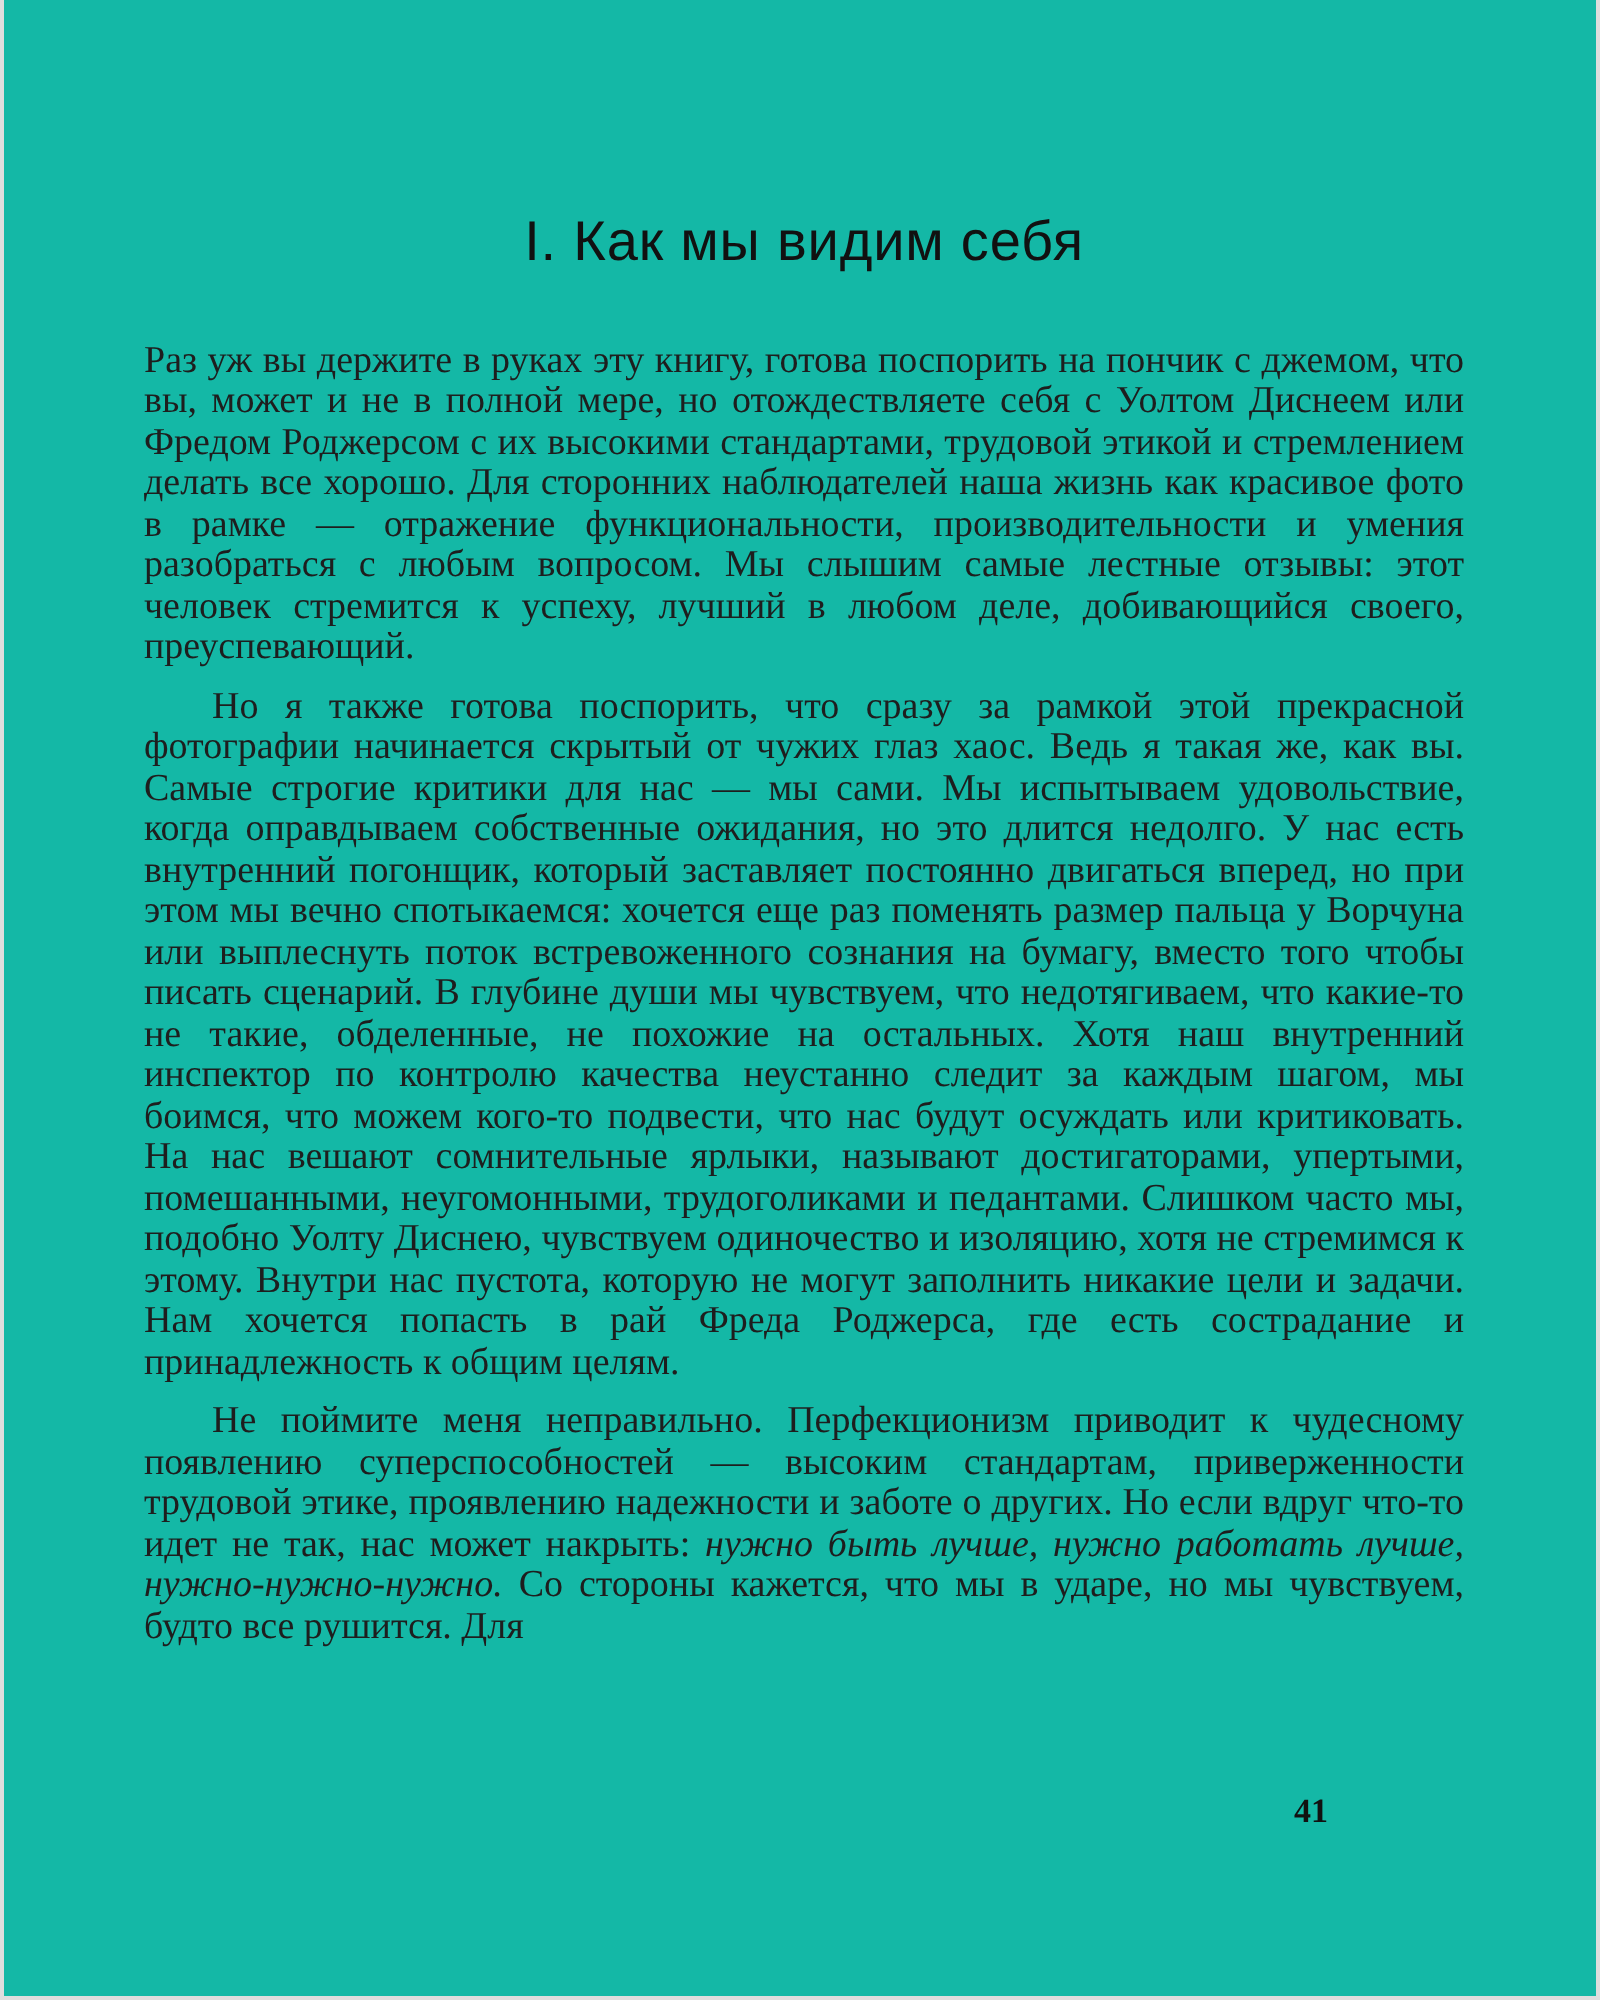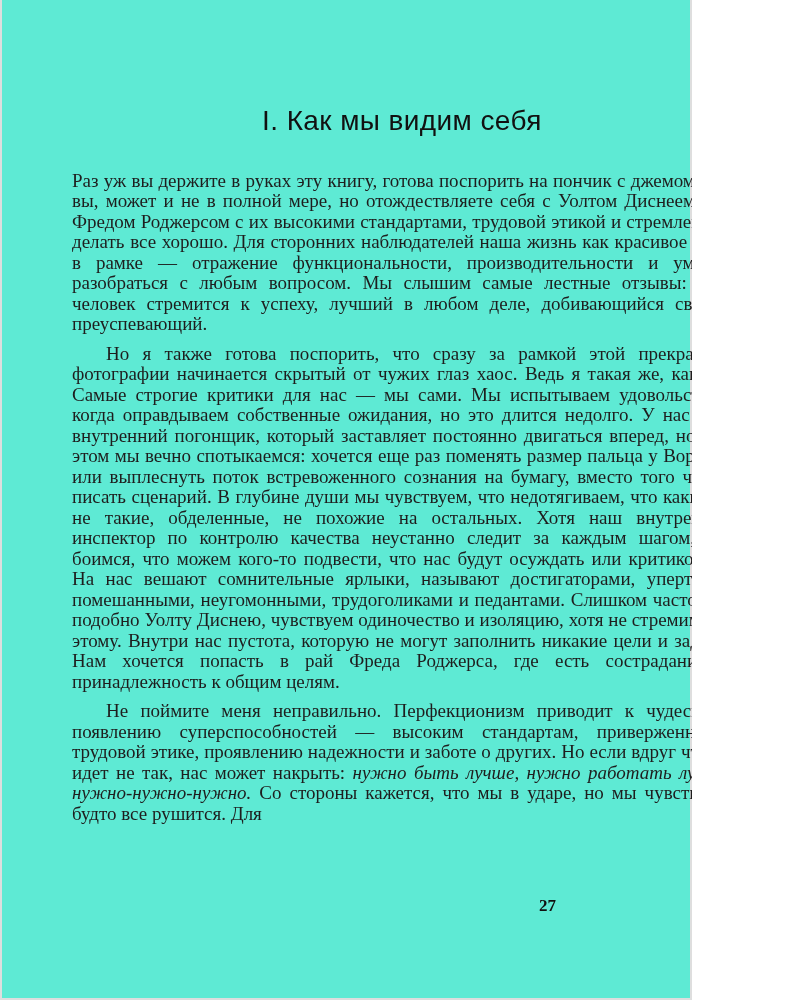--- a/index.html
+++ b/index.html
@@ -2,23 +2,23 @@
 <html lang="ru"><head>
 <meta charset="utf-8">
 <style>
   html, body {
     margin: 0;
     padding: 0;
     background: #ffffff;
   }
   .page {
     position: relative;
-    width: 692px;
+    width: 800px;
     height: 1000px;
-    background: #5eead4;
+    background: #14b8a6;
     box-sizing: border-box;
     font-family: "Liberation Serif", serif;
     color: #1e1e1e;
     overflow: hidden;
     box-shadow: inset 2px 0 0 #dedede, inset -2px 0 0 #dedede, inset 0 -2px 0 #dedede;
   }
   .content {
     position: absolute;
     left: 72px;
     width: 660px;
@@ -67,14 +67,14 @@
 
     <div class="body-text">
       <p>Раз уж вы держите в руках эту книгу, готова поспорить на пончик с джемом, что вы, может и не в полной мере, но отождествляете себя с Уолтом Диснеем или Фредом Роджерсом с их высокими стандартами, трудовой этикой и стремлением делать все хорошо. Для сторонних наблюдателей наша жизнь как красивое фото в рамке — отражение функциональности, производительности и умения разобраться с любым вопросом. Мы слышим самые лестные отзывы: этот человек стремится к успеху, лучший в любом деле, добивающийся своего, преуспевающий.</p>
 
       <p class="indent">Но я также готова поспорить, что сразу за рамкой этой прекрасной фотографии начинается скрытый от чужих глаз хаос. Ведь я такая же, как вы. Самые строгие критики для нас — мы сами. Мы испытываем удовольствие, когда оправдываем собственные ожидания, но это длится недолго. У нас есть внутренний погонщик, который заставляет постоянно двигаться вперед, но при этом мы вечно спотыкаемся: хочется еще раз поменять размер пальца у Ворчуна или выплеснуть поток встревоженного сознания на бумагу, вместо того чтобы писать сценарий. В глубине души мы чувствуем, что недотягиваем, что какие-то не такие, обделенные, не похожие на остальных. Хотя наш внутренний инспектор по контролю качества неустанно следит за каждым шагом, мы боимся, что можем кого-то подвести, что нас будут осуждать или критиковать. На нас вешают сомнительные ярлыки, называют достигаторами, упертыми, помешанными, неугомонными, трудоголиками и педантами. Слишком часто мы, подобно Уолту Диснею, чувствуем одиночество и изоляцию, хотя не стремимся к этому. Внутри нас пустота, которую не могут заполнить никакие цели и задачи. Нам хочется попасть в рай Фреда Роджерса, где есть сострадание и принадлежность к общим целям.</p>
 
       <p class="indent"><span>Не поймите меня неправильно. Перфекционизм приводит к чудесному появлению суперспособностей — высоким стандартам, приверженности трудовой этике, проявлению надежности и заботе о других. Но если вдруг что-то идет не так, нас может накрыть: </span><span class="italic-phrase">нужно быть лучше, нужно работать лучше, нужно-нужно-нужно.</span><span> Со стороны кажется, что мы в ударе, но мы чувствуем, будто все рушится. Для</span></p>
     </div>
   </div>
 
-  <div class="page-number">27</div>
+  <div class="page-number">41</div>
 </div>
 
 </body></html>

